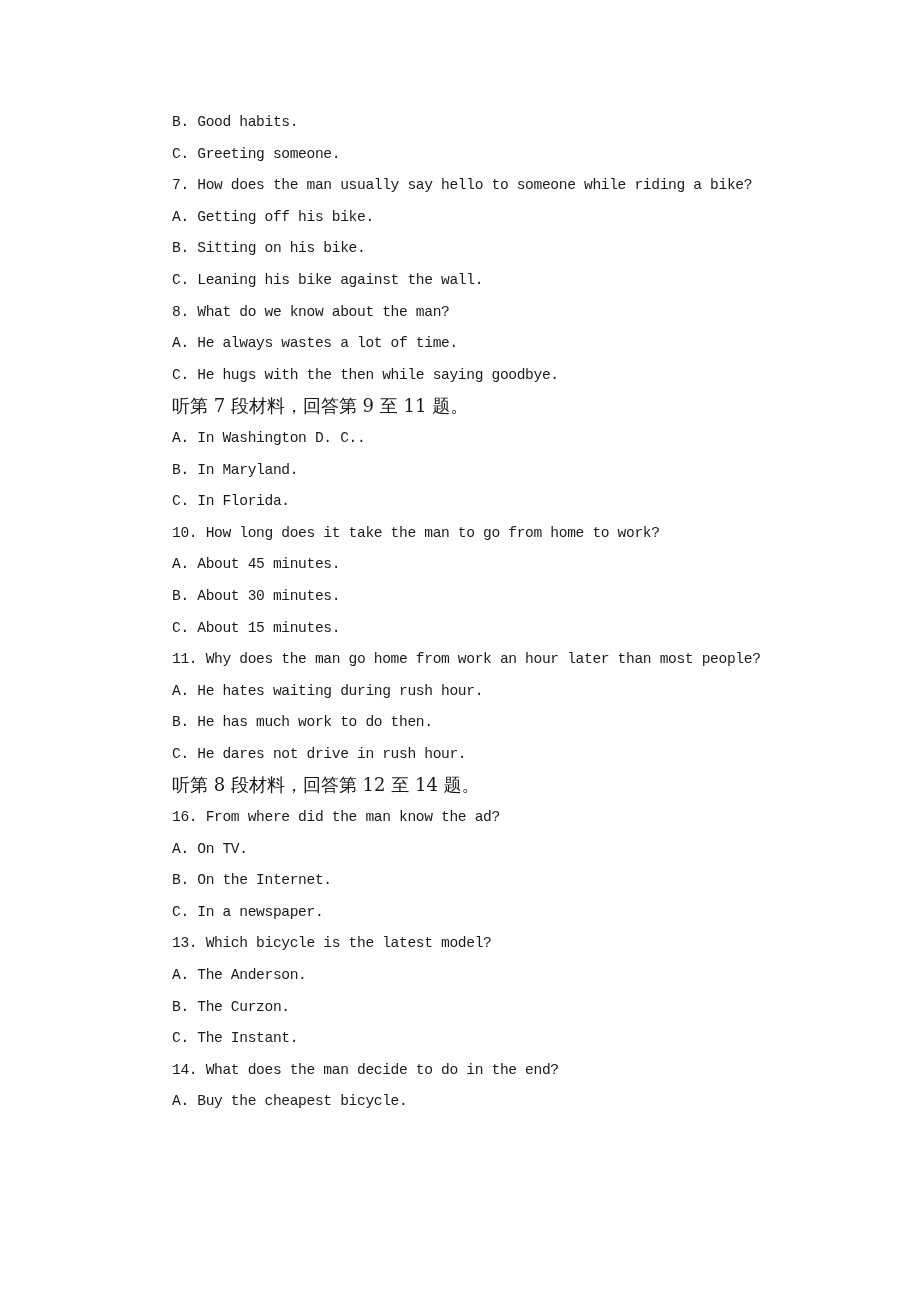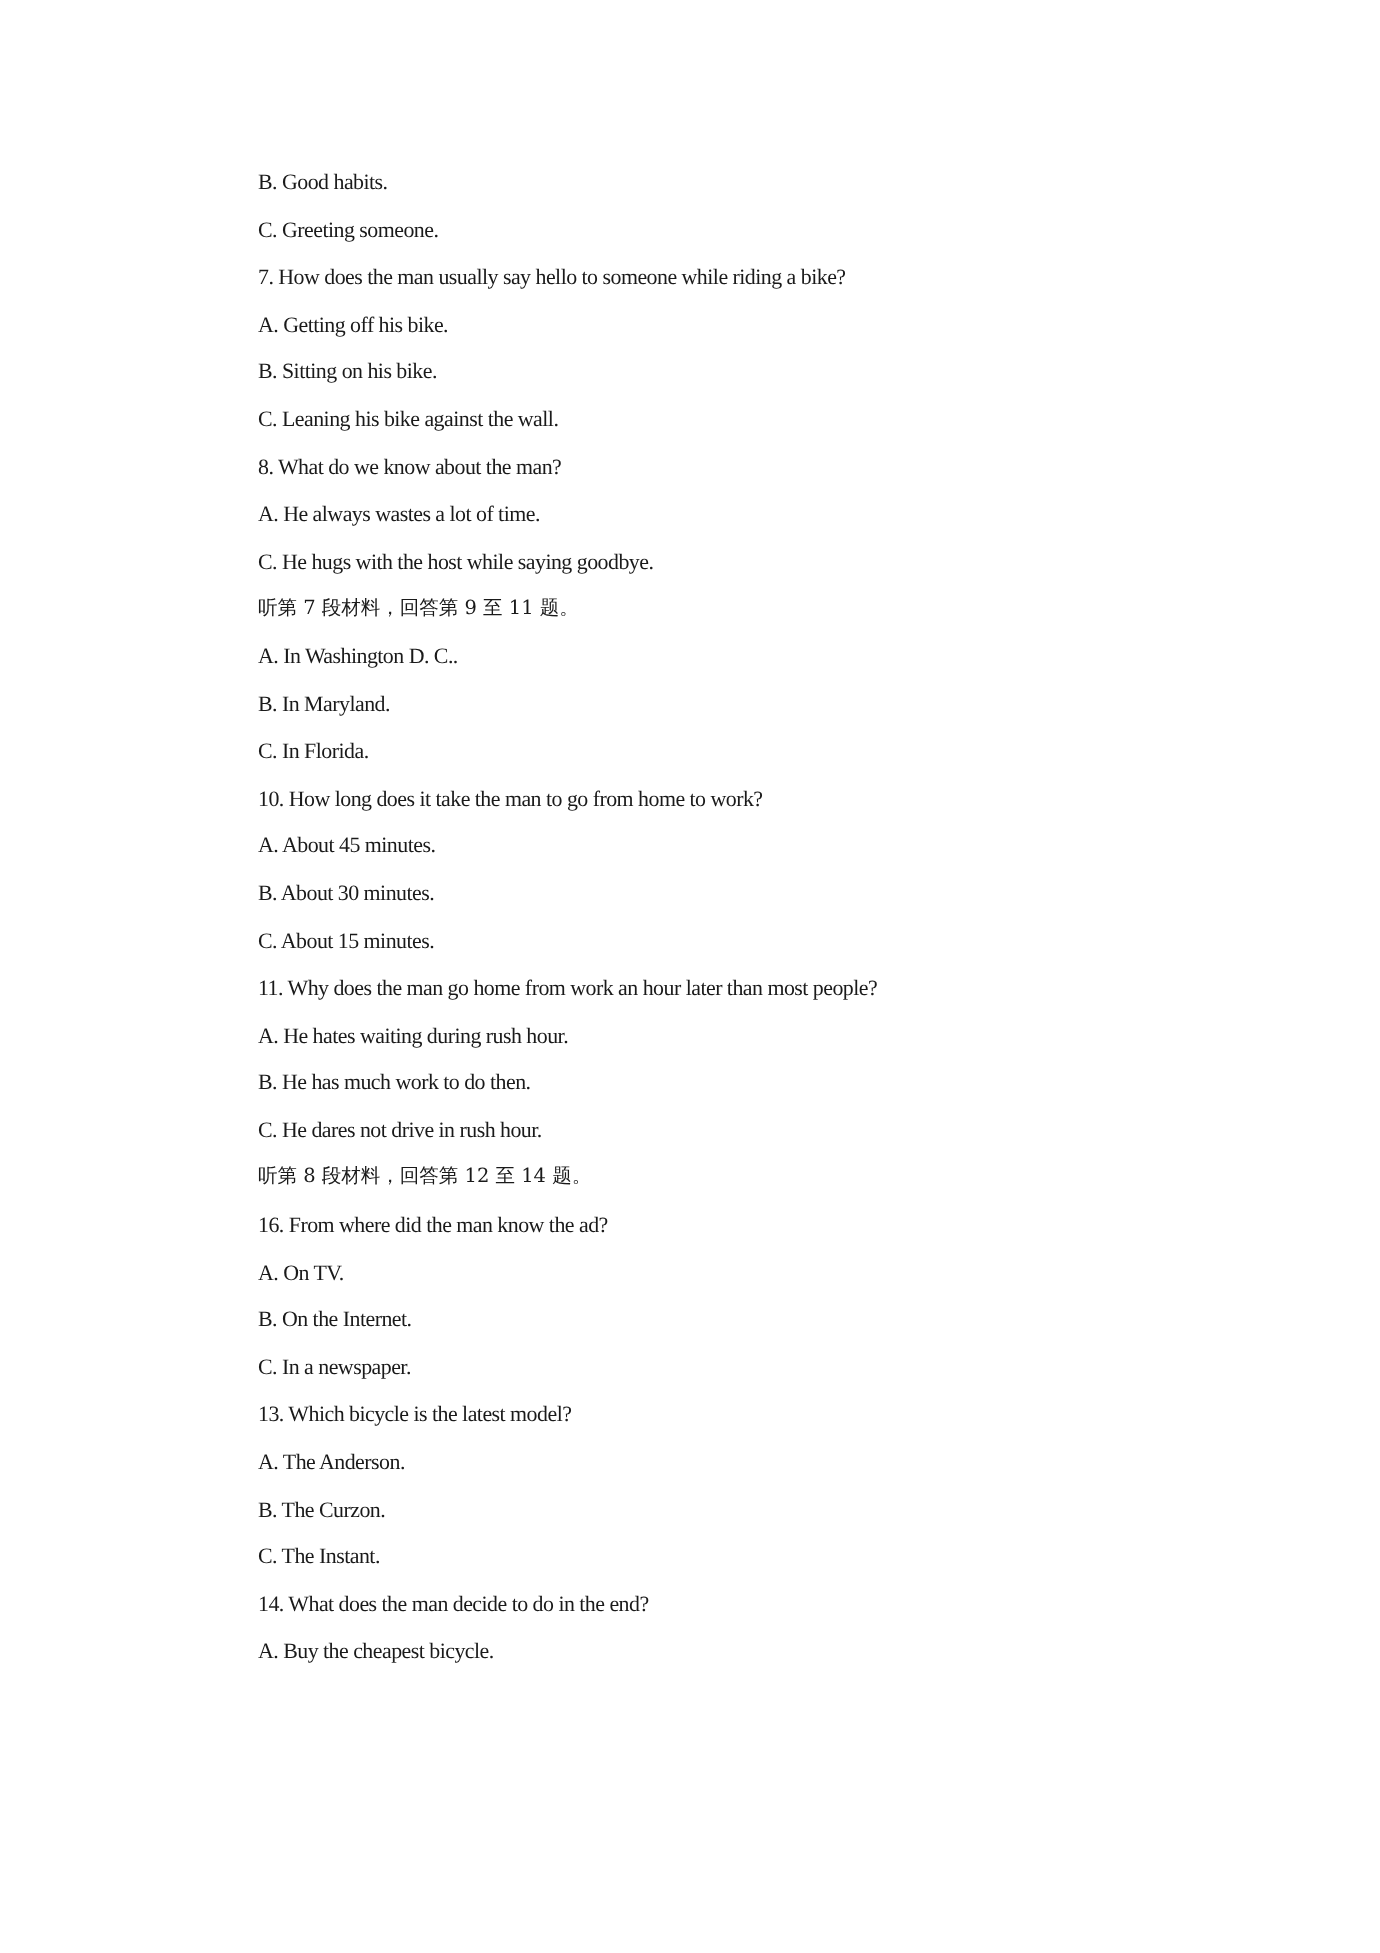--- a/index.html
+++ b/index.html
@@ -15,45 +15,45 @@
     }
     .page {
       position: absolute;
       left: 172px;
       top: 112px;
       width: 640px;
     }
     .line {
       height: 31.6px;
       line-height: 20px;
-      font-family: Liberation Serif, serif;
+      font-family: Liberation Mono, monospace;
       font-size: 14.6px;
       color: #1a1a1a;
       white-space: pre;
       letter-spacing: -0.35px;
     }
     .line.cn {
       font-family: "DejaVu Serif", "Liberation Serif", serif;
-      font-size: 13px;
+      font-size: 18px;
       letter-spacing: 0px;
     }
   </style>
 </head>
 <body>
 
 <div class="page">
   <div class="line">B. Good habits.</div>
   <div class="line">C. Greeting someone.</div>
   <div class="line">7. How does the man usually say hello to someone while riding a bike?</div>
   <div class="line">A. Getting off his bike.</div>
   <div class="line">B. Sitting on his bike.</div>
   <div class="line">C. Leaning his bike against the wall.</div>
   <div class="line">8. What do we know about the man?</div>
   <div class="line">A. He always wastes a lot of time.</div>
-  <div class="line">C. He hugs with the host while saying goodbye.</div>
+  <div class="line">C. He hugs with the then while saying goodbye.</div>
   <div class="line cn">听第 7 段材料，回答第 9 至 11 题。</div>
   <div class="line">A. In Washington D. C..</div>
   <div class="line">B. In Maryland.</div>
   <div class="line">C. In Florida.</div>
   <div class="line">10. How long does it take the man to go from home to work?</div>
   <div class="line">A. About 45 minutes.</div>
   <div class="line">B. About 30 minutes.</div>
   <div class="line">C. About 15 minutes.</div>
   <div class="line">11. Why does the man go home from work an hour later than most people?</div>
   <div class="line">A. He hates waiting during rush hour.</div>

